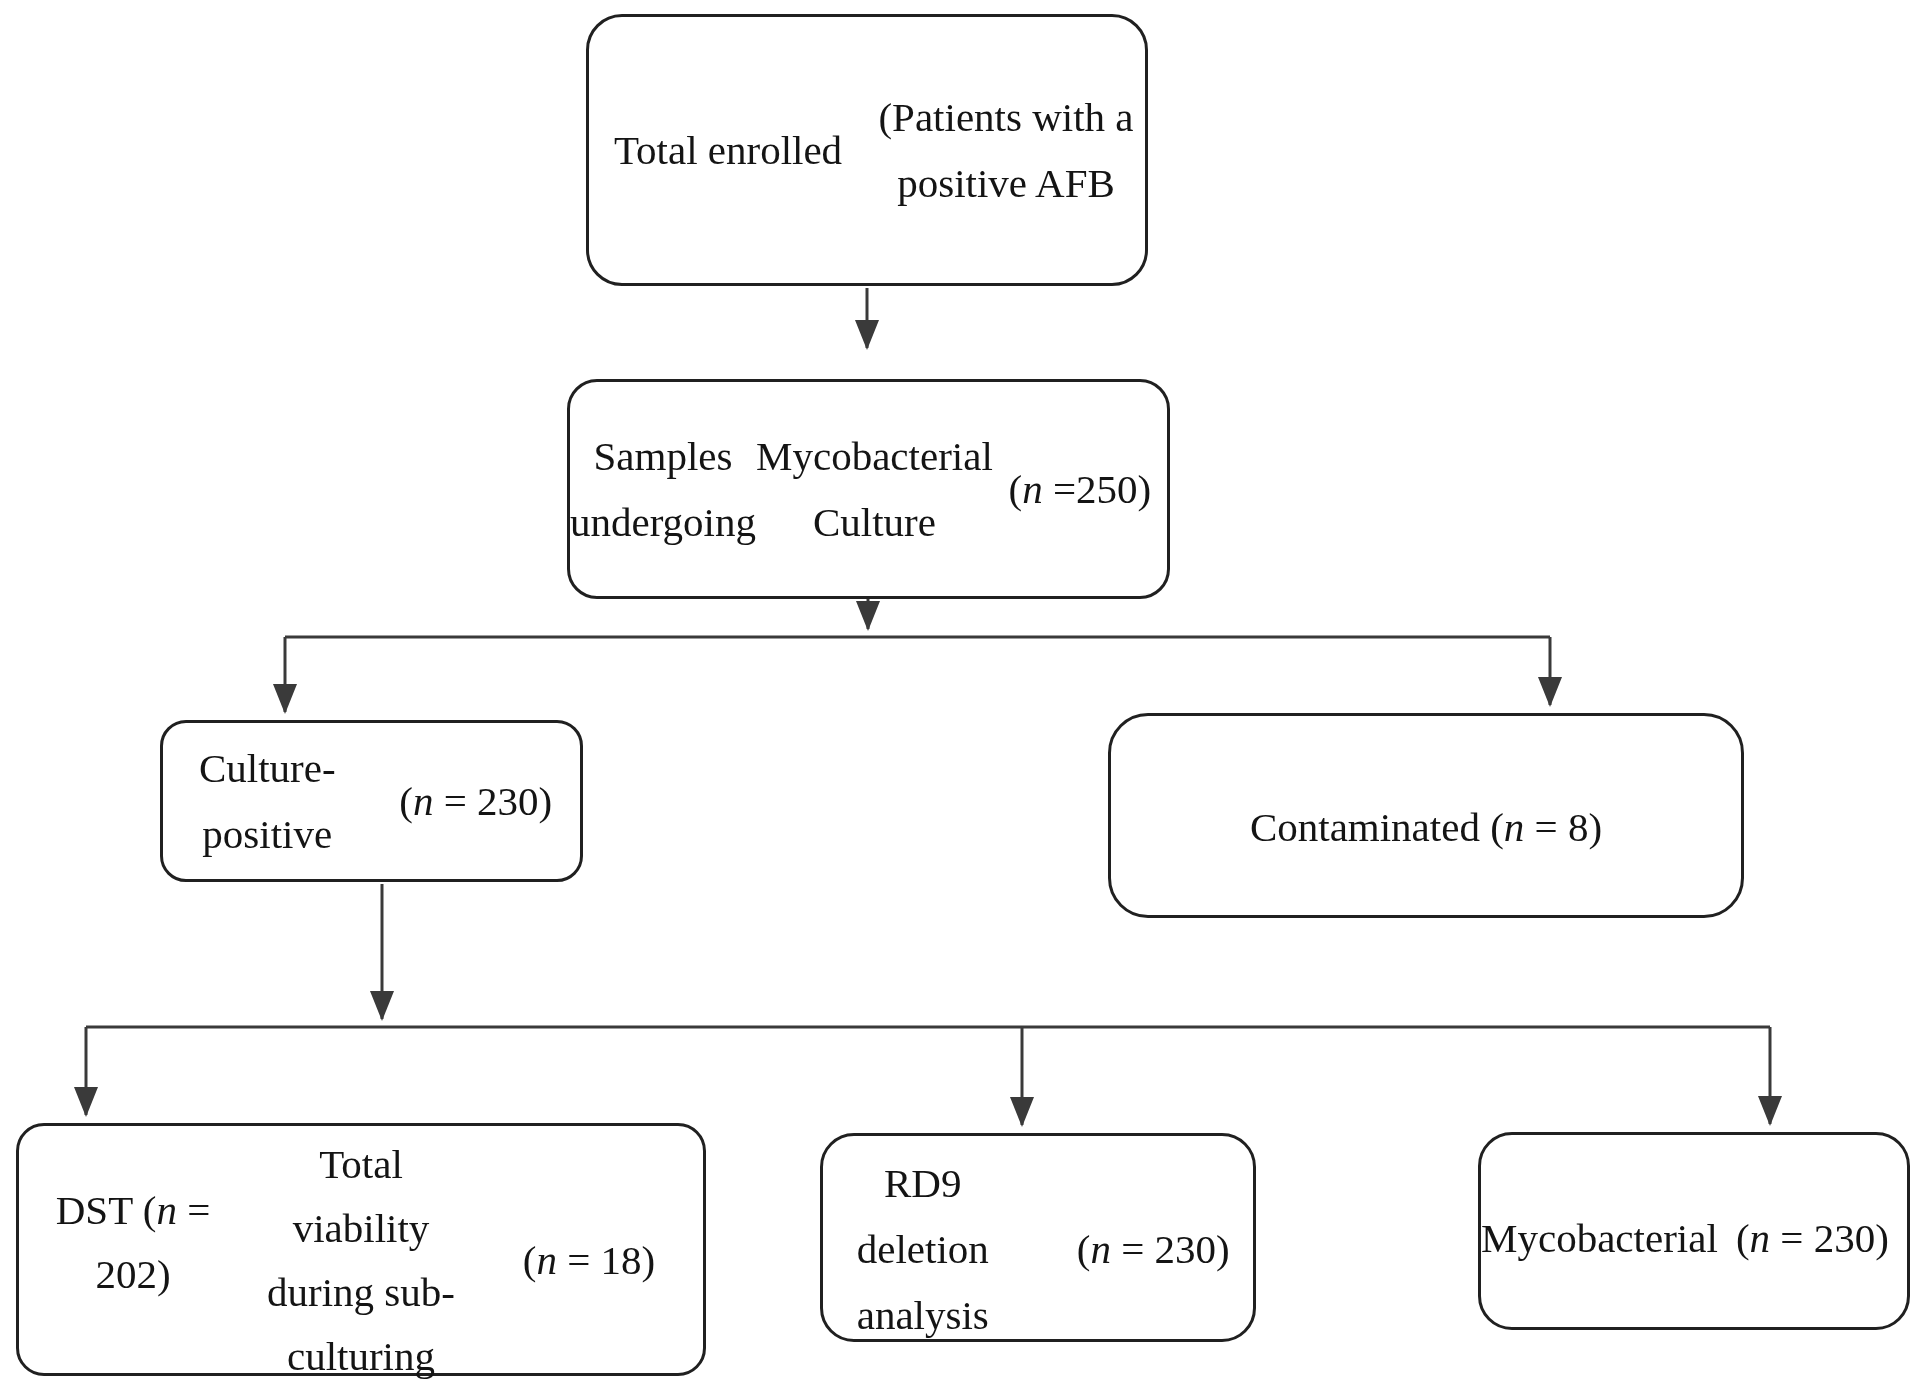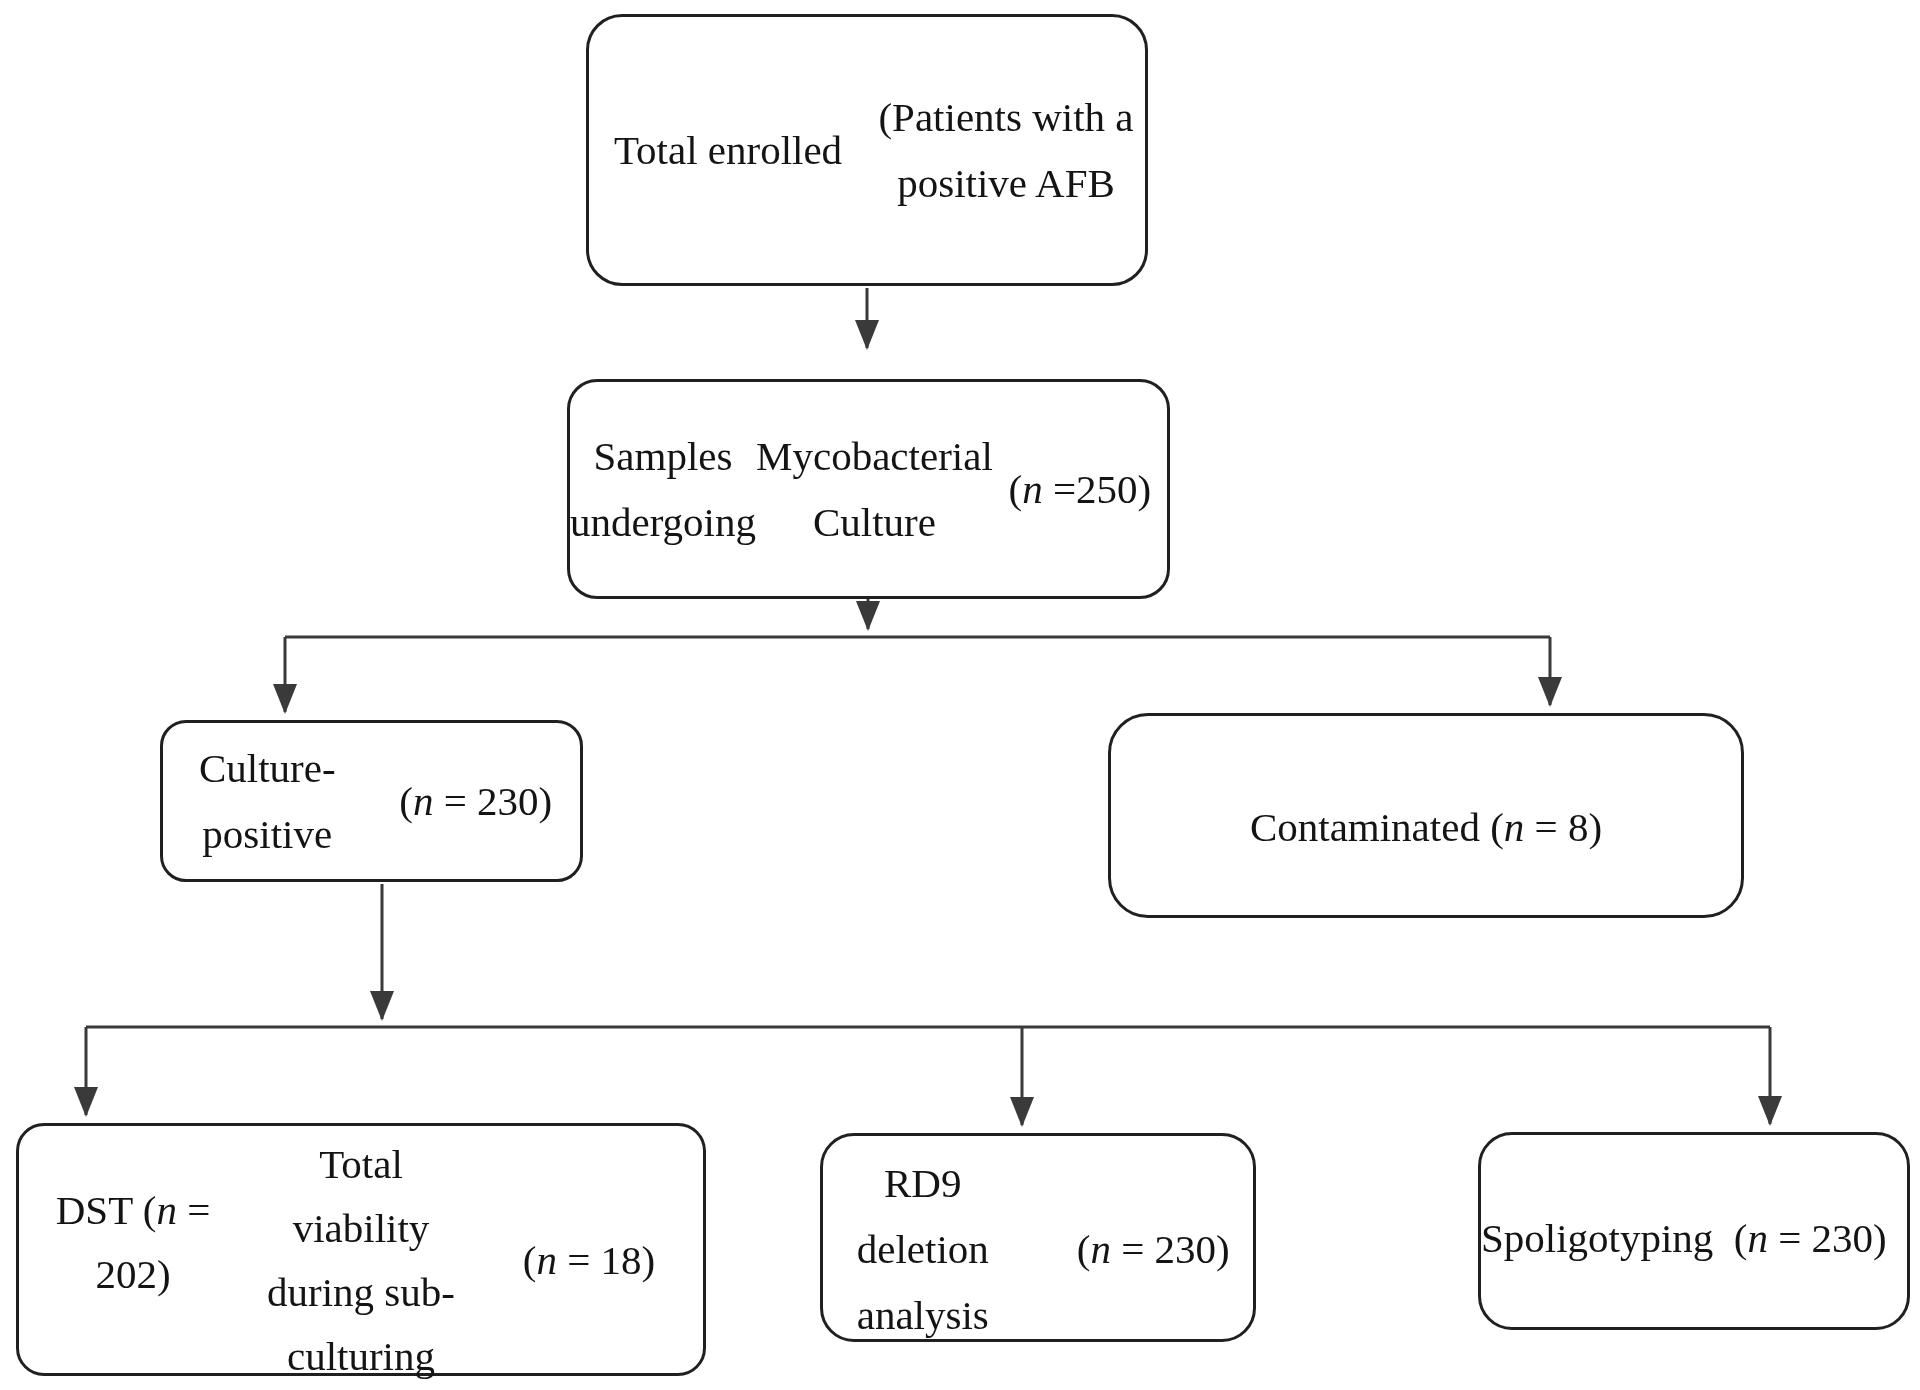--- a/index.html
+++ b/index.html
@@ -92,17 +92,17 @@
     <div class="line">Total viability during sub-culturing</div>
     <div class="line">(<i>n</i> = 18)</div>
   </div>
 
   <div class="node" id="node-rd9">
     <div class="line">RD9 deletion analysis</div>
     <div class="line">(<i>n</i> = 230)</div>
   </div>
 
   <div class="node" id="node-spolig">
-    <div class="line">Spoligotyping</div>
+    <div class="line">Mycobacterial</div>
     <div class="line">(<i>n</i> = 230)</div>
   </div>
 
 </div>
 
 </body></html>

